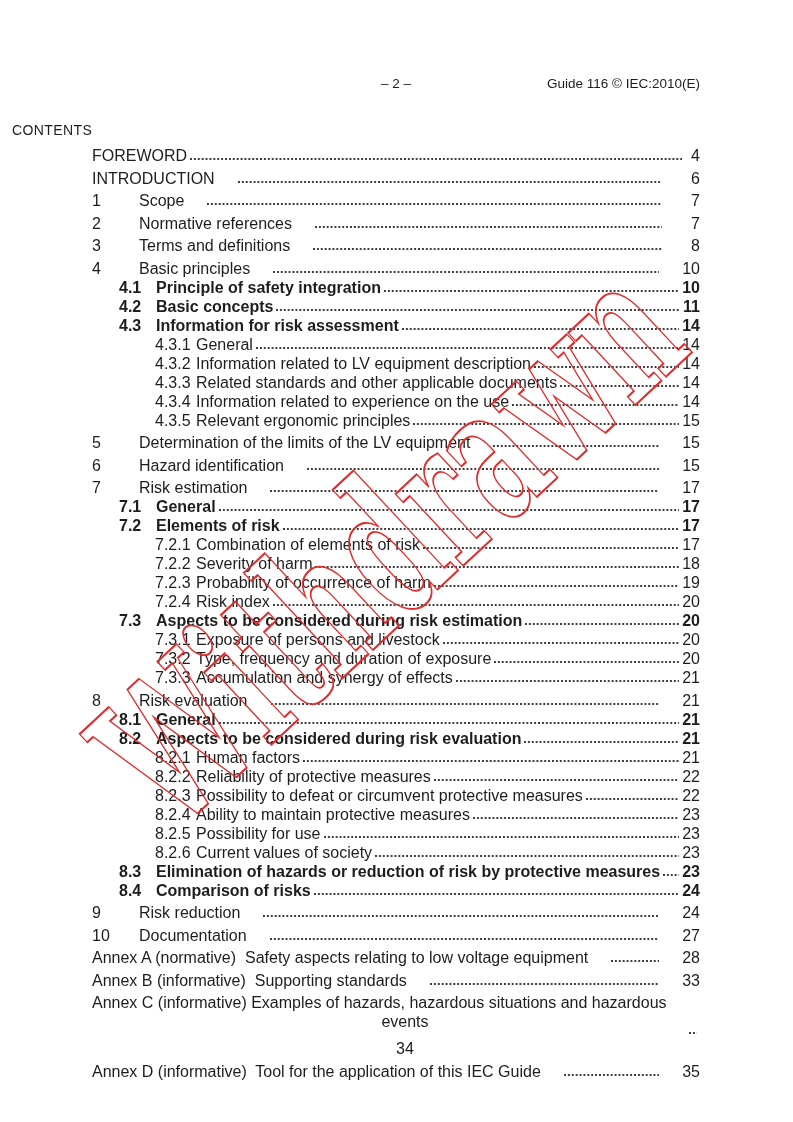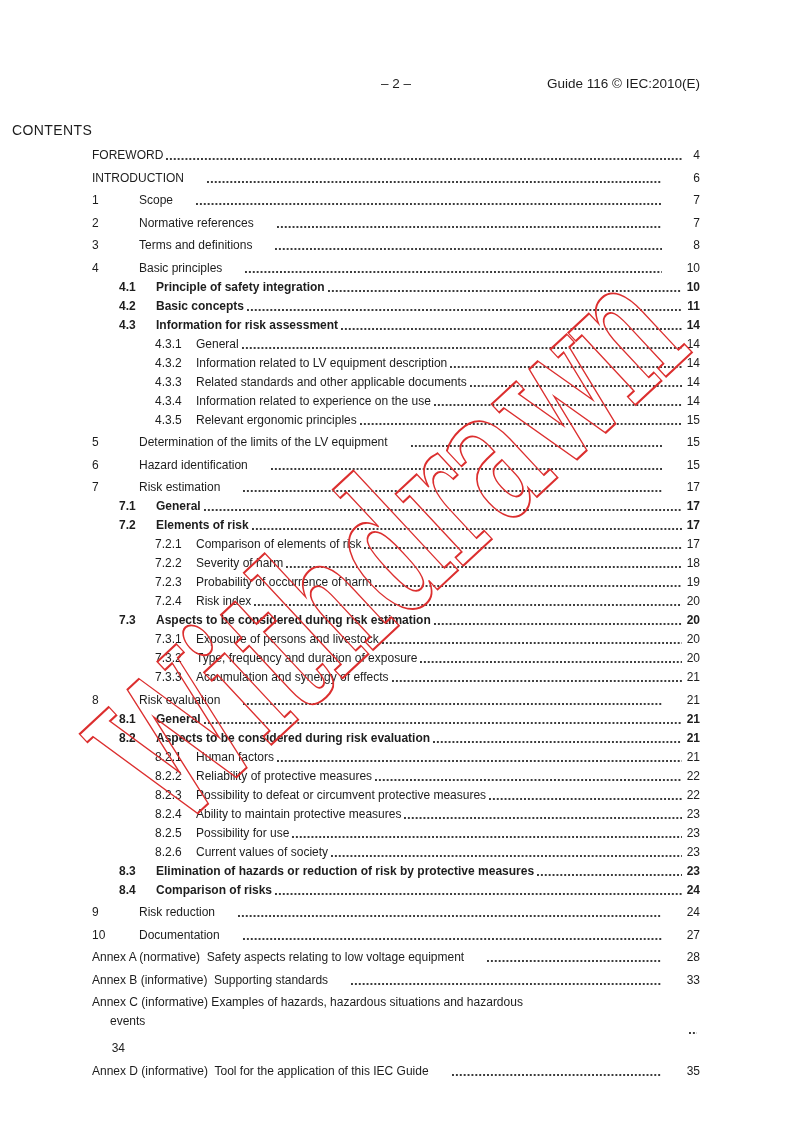--- a/index.html
+++ b/index.html
@@ -8,21 +8,21 @@
     font-family:"Liberation Sans", sans-serif; color:#1d1d1d; overflow:hidden;
   }
   .header { position:absolute; top:76px; left:92px; right:93px; height:15px; font-size:13.5px; }
   .header .center { position:absolute; left:0; right:0; text-align:center; }
   .header .right  { position:absolute; right:0; top:0; }
   .doc-title {
     position:absolute; top:110px; left:0; right:0; 
     font-size:14px; font-weight:400; letter-spacing:0.4px; margin:12px;
   }
   #toc { position:absolute; top:146px; left:92px; right:93px; }
-  .row { display:flex; align-items:flex-start; line-height:19px; font-size:12px; }
+  .row { display:flex; align-items:center; line-height:19px; font-size:16px; }
   .row.g { margin-top:3.5px;gap:20px; }
   .num { flex:0 0 auto; }
   .chapter .num { width:27px; }
   .s1 { padding-left:27px;font-weight:bold; } .s1 .num { width:37px; }
   .s2 { padding-left:63px; } .s2 .num { width:41px; }
   .wrap { padding-left:18px;flex-direction:column; }
   .t { flex:0 1 auto; white-space:pre; }
   .leader {
     flex:1 1 auto; align-self:flex-end; height:4px; margin:0 3px 4px 3px; min-width:8px;
     background-image: radial-gradient(circle at 1.1px 2px, #3b3b3b 1px, rgba(0,0,0,0) 1.4px);
@@ -151,21 +151,21 @@
         <span class="p">17</span>
       </div>
       <div class="row s1">
         <span class="num">7.2</span>
         <span class="t">Elements of risk</span>
         <span class="leader"></span>
         <span class="p">17</span>
       </div>
       <div class="row s2">
         <span class="num">7.2.1</span>
-        <span class="t">Comparison of elements of risk</span>
+        <span class="t">Combination of elements of risk</span>
         <span class="leader"></span>
         <span class="p">17</span>
       </div>
       <div class="row s2">
         <span class="num">7.2.2</span>
         <span class="t">Severity of harm</span>
         <span class="leader"></span>
         <span class="p">18</span>
       </div>
       <div class="row s2">

